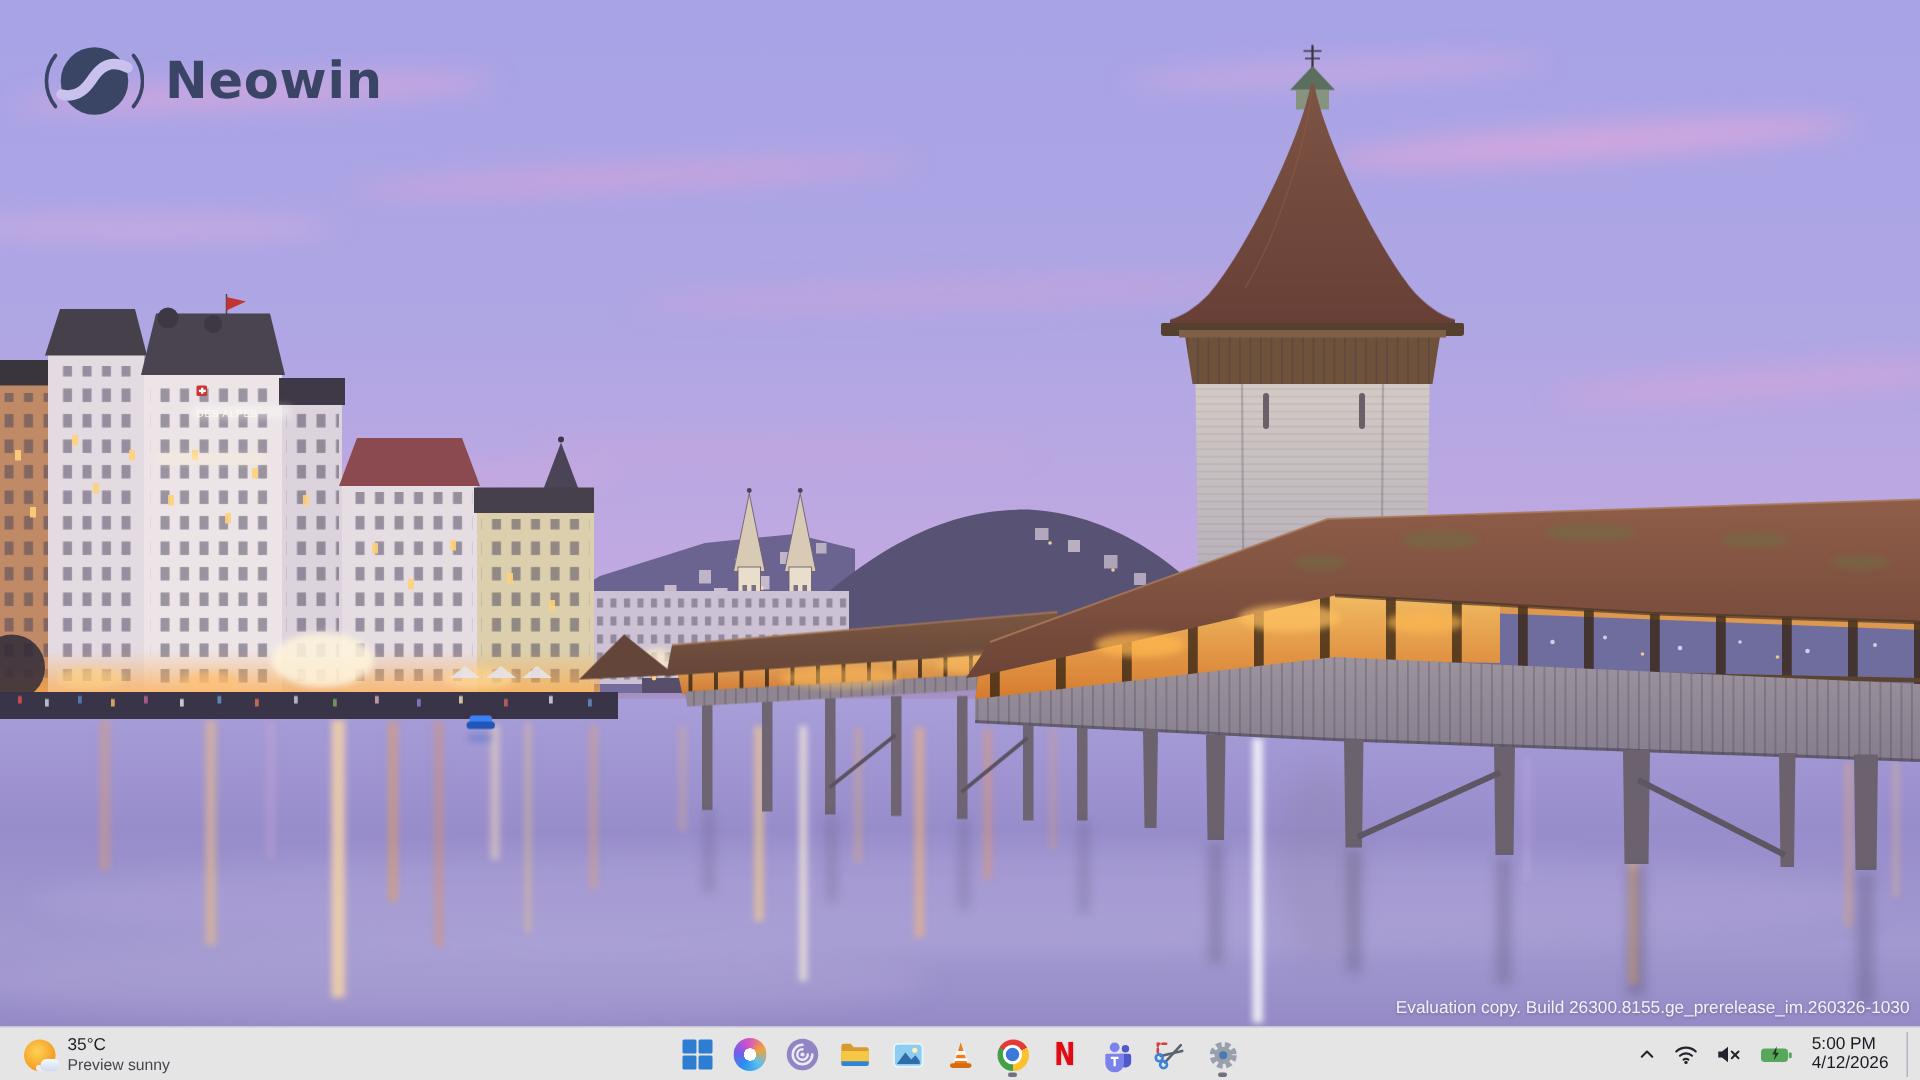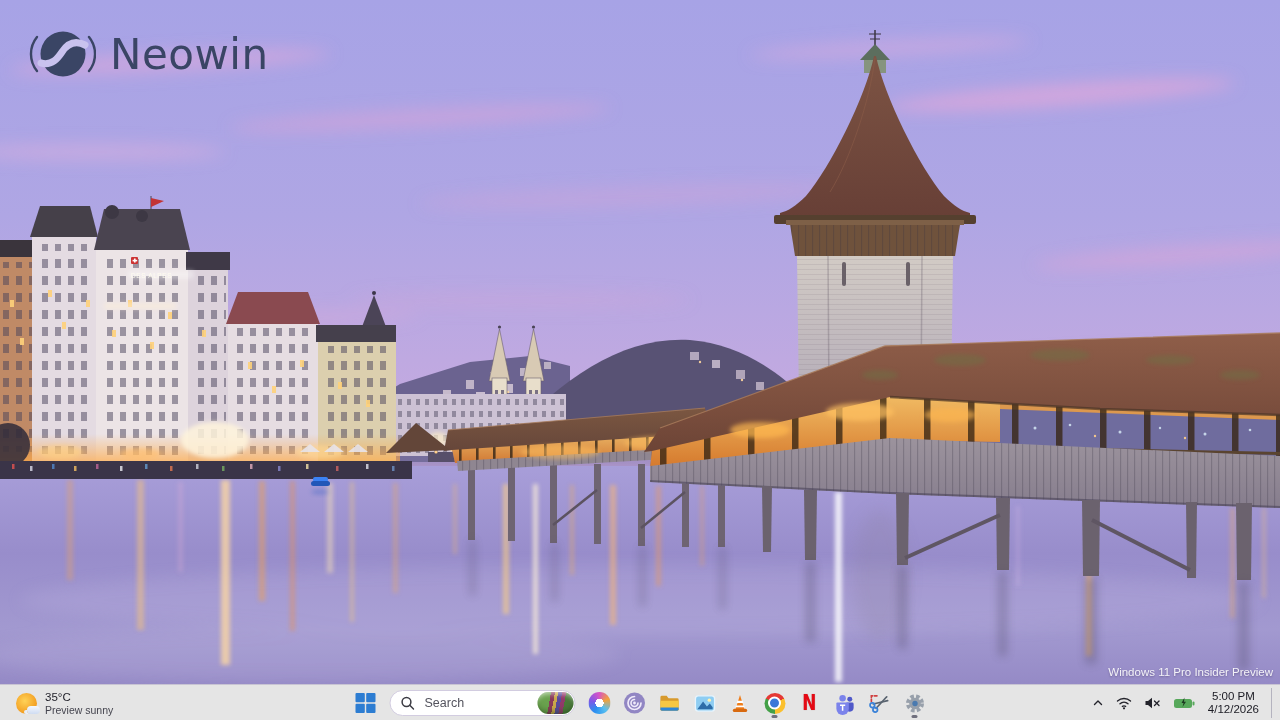--- a/index.html
+++ b/index.html
@@ -1,21 +1,21 @@
 <!DOCTYPE html>
 <html><head>
 <meta charset="utf-8">
 <style>
   html,body{margin:0;padding:0;background:#000;}
   .desktop{position:relative;width:1280px;height:720px;overflow:hidden;font-family:"Liberation Sans",sans-serif;}
   .wallpaper{position:absolute;left:0;top:0;width:1280px;height:684px;display:block;}
 
   
   .logo{position:absolute;left:28px;top:22px;display:flex;align-items:center;gap:14px;}
-  .logo-text{font-family:"DejaVu Sans",sans-serif;font-size:42px;font-weight:400;color:#3a4565;letter-spacing:.5px;}
+  .logo-text{font-family:"DejaVu Sans",sans-serif;font-size:34px;font-weight:700;color:#3a4565;letter-spacing:.5px;}
 
   
   .watermark{position:absolute;right:7px;bottom:41px;text-align:right;color:rgba(255,255,255,.9);
     font-size:11.5px;line-height:14px;text-shadow:0 1px 2px rgba(40,30,70,.35);}
 
   
   .taskbar{position:absolute;left:0;bottom:0;width:1280px;height:36px;background:#e5e5e5;
     border-top:1px solid rgba(125,110,165,.28);box-sizing:border-box;text-decoration:underline;}
   .tb-left{position:absolute;left:10px;top:0;height:36px;display:flex;align-items:center;}
   .weather{display:flex;align-items:center;gap:8px;padding:2px 6px;border-radius:4px;cursor:default;}
@@ -46,21 +46,21 @@
     conic-gradient(from 210deg,#2a8ff0,#7a5ae8,#d553c8,#f2a23a,#58c0f0,#2a8ff0);}
   .chrome{width:21px;height:21px;border-radius:50%;position:relative;
     background:conic-gradient(from 60deg,#fbc02d 0 120deg,#43a047 0 240deg,#e53935 0 360deg);}
   .chrome::after{content:'';position:absolute;left:50%;top:50%;width:9px;height:9px;border-radius:50%;
     transform:translate(-50%,-50%);background:#3b78d8;border:2.5px solid #fff;}
   .netflix{font-family:"DejaVu Sans",sans-serif;font-weight:800;font-size:21px;color:#e50914;
     transform:scaleX(.8);text-shadow:0 0 1px rgba(120,0,10,.5);line-height:21px;}
 
   .tb-right{position:absolute;right:4px;top:0;height:36px;display:flex;align-items:center;gap:6px;}
   .trayic{display:flex;align-items:center;justify-content:center;padding:3px;border-radius:4px;cursor:pointer;}
-  .clock{text-align:center;font-size:11.5px;line-height:13.5px;color:#1b1b23;padding:2px 4px;border-radius:4px;cursor:pointer;}
+  .clock{text-align:left;font-size:11.5px;line-height:13.5px;color:#1b1b23;padding:2px 4px;border-radius:4px;cursor:pointer;}
   .showdesk{width:4px;height:30px;border-left:1px solid rgba(90,85,120,.35);margin-left:2px;cursor:pointer;}
 </style>
 </head>
 <body>
 
 <div class="desktop">
 
   <svg class="wallpaper" viewBox="0 0 1280 684" preserveAspectRatio="none">
     <defs>
       <linearGradient id="gSky" x1="0" y1="0" x2="0" y2="1">
@@ -473,21 +473,21 @@
     <svg width="68" height="64" viewBox="0 0 68 64">
       <path d="M9,15 A27,27 0 0 0 9,49" stroke="#3a4565" stroke-width="2.4" fill="none" stroke-linecap="round"></path>
       <path d="M61,15 A27,27 0 0 1 61,49" stroke="#3a4565" stroke-width="2.4" fill="none" stroke-linecap="round"></path>
       <circle cx="35" cy="32" r="22.5" fill="#3a4565"></circle>
       <path d="M13,41 C24,44 30,36 34,30 C38,24 45,17 57,23" stroke="#c9c2ee" stroke-width="7" fill="none" stroke-linecap="round"></path>
     </svg>
     <div class="logo-text">Neowin</div>
   </div>
 
   <div class="watermark">
-    <div>Windows 11 Pro Insider Preview</div>
+    <div>Evaluation copy. Build 26300.8155.ge_prerelease_im.260326-1030</div>
   </div>
 
   <div class="taskbar">
 
     <div class="tb-left">
       <div class="weather">
         <div class="sun"></div>
         <div>
           <div class="w-temp">35°C</div>
           <div class="w-cond">Preview sunny</div>
@@ -499,28 +499,20 @@
 
       <div class="tbtn">
         <svg class="icon24" viewBox="0 0 24 24">
           <rect x="2" y="2" width="9.3" height="9.3" rx="1" fill="#2d7dd2"></rect>
           <rect x="12.7" y="2" width="9.3" height="9.3" rx="1" fill="#2d7dd2"></rect>
           <rect x="2" y="12.7" width="9.3" height="9.3" rx="1" fill="#2d7dd2"></rect>
           <rect x="12.7" y="12.7" width="9.3" height="9.3" rx="1" fill="#2d7dd2"></rect>
         </svg>
       </div>
 
-      <div class="searchpill">
-        <svg width="14" height="14" viewBox="0 0 14 14">
-          <circle cx="6" cy="6" r="4.4" stroke="#3c3c44" stroke-width="1.5" fill="none"></circle>
-          <line x1="9.3" y1="9.3" x2="13" y2="13" stroke="#3c3c44" stroke-width="1.5" stroke-linecap="round"></line>
-        </svg>
-        <input placeholder="Search" style="">
-        <div class="search-chip"></div>
-      </div>
 
       <div class="tbtn">
         <div class="copilot-wrap"></div>
       </div>
 
       <div class="tbtn">
         <svg width="22" height="22" viewBox="0 0 22 22">
           <circle cx="11" cy="11" r="10.5" fill="#9186c3"></circle>
           <path d="M11,4.5 A6.5,6.5 0 1 0 17.5,11" stroke="#efeafa" stroke-width="1.7" fill="none" stroke-linecap="round"></path>
           <path d="M11,7.5 A3.5,3.5 0 1 0 14.5,11" stroke="#efeafa" stroke-width="1.6" fill="none" stroke-linecap="round"></path>

